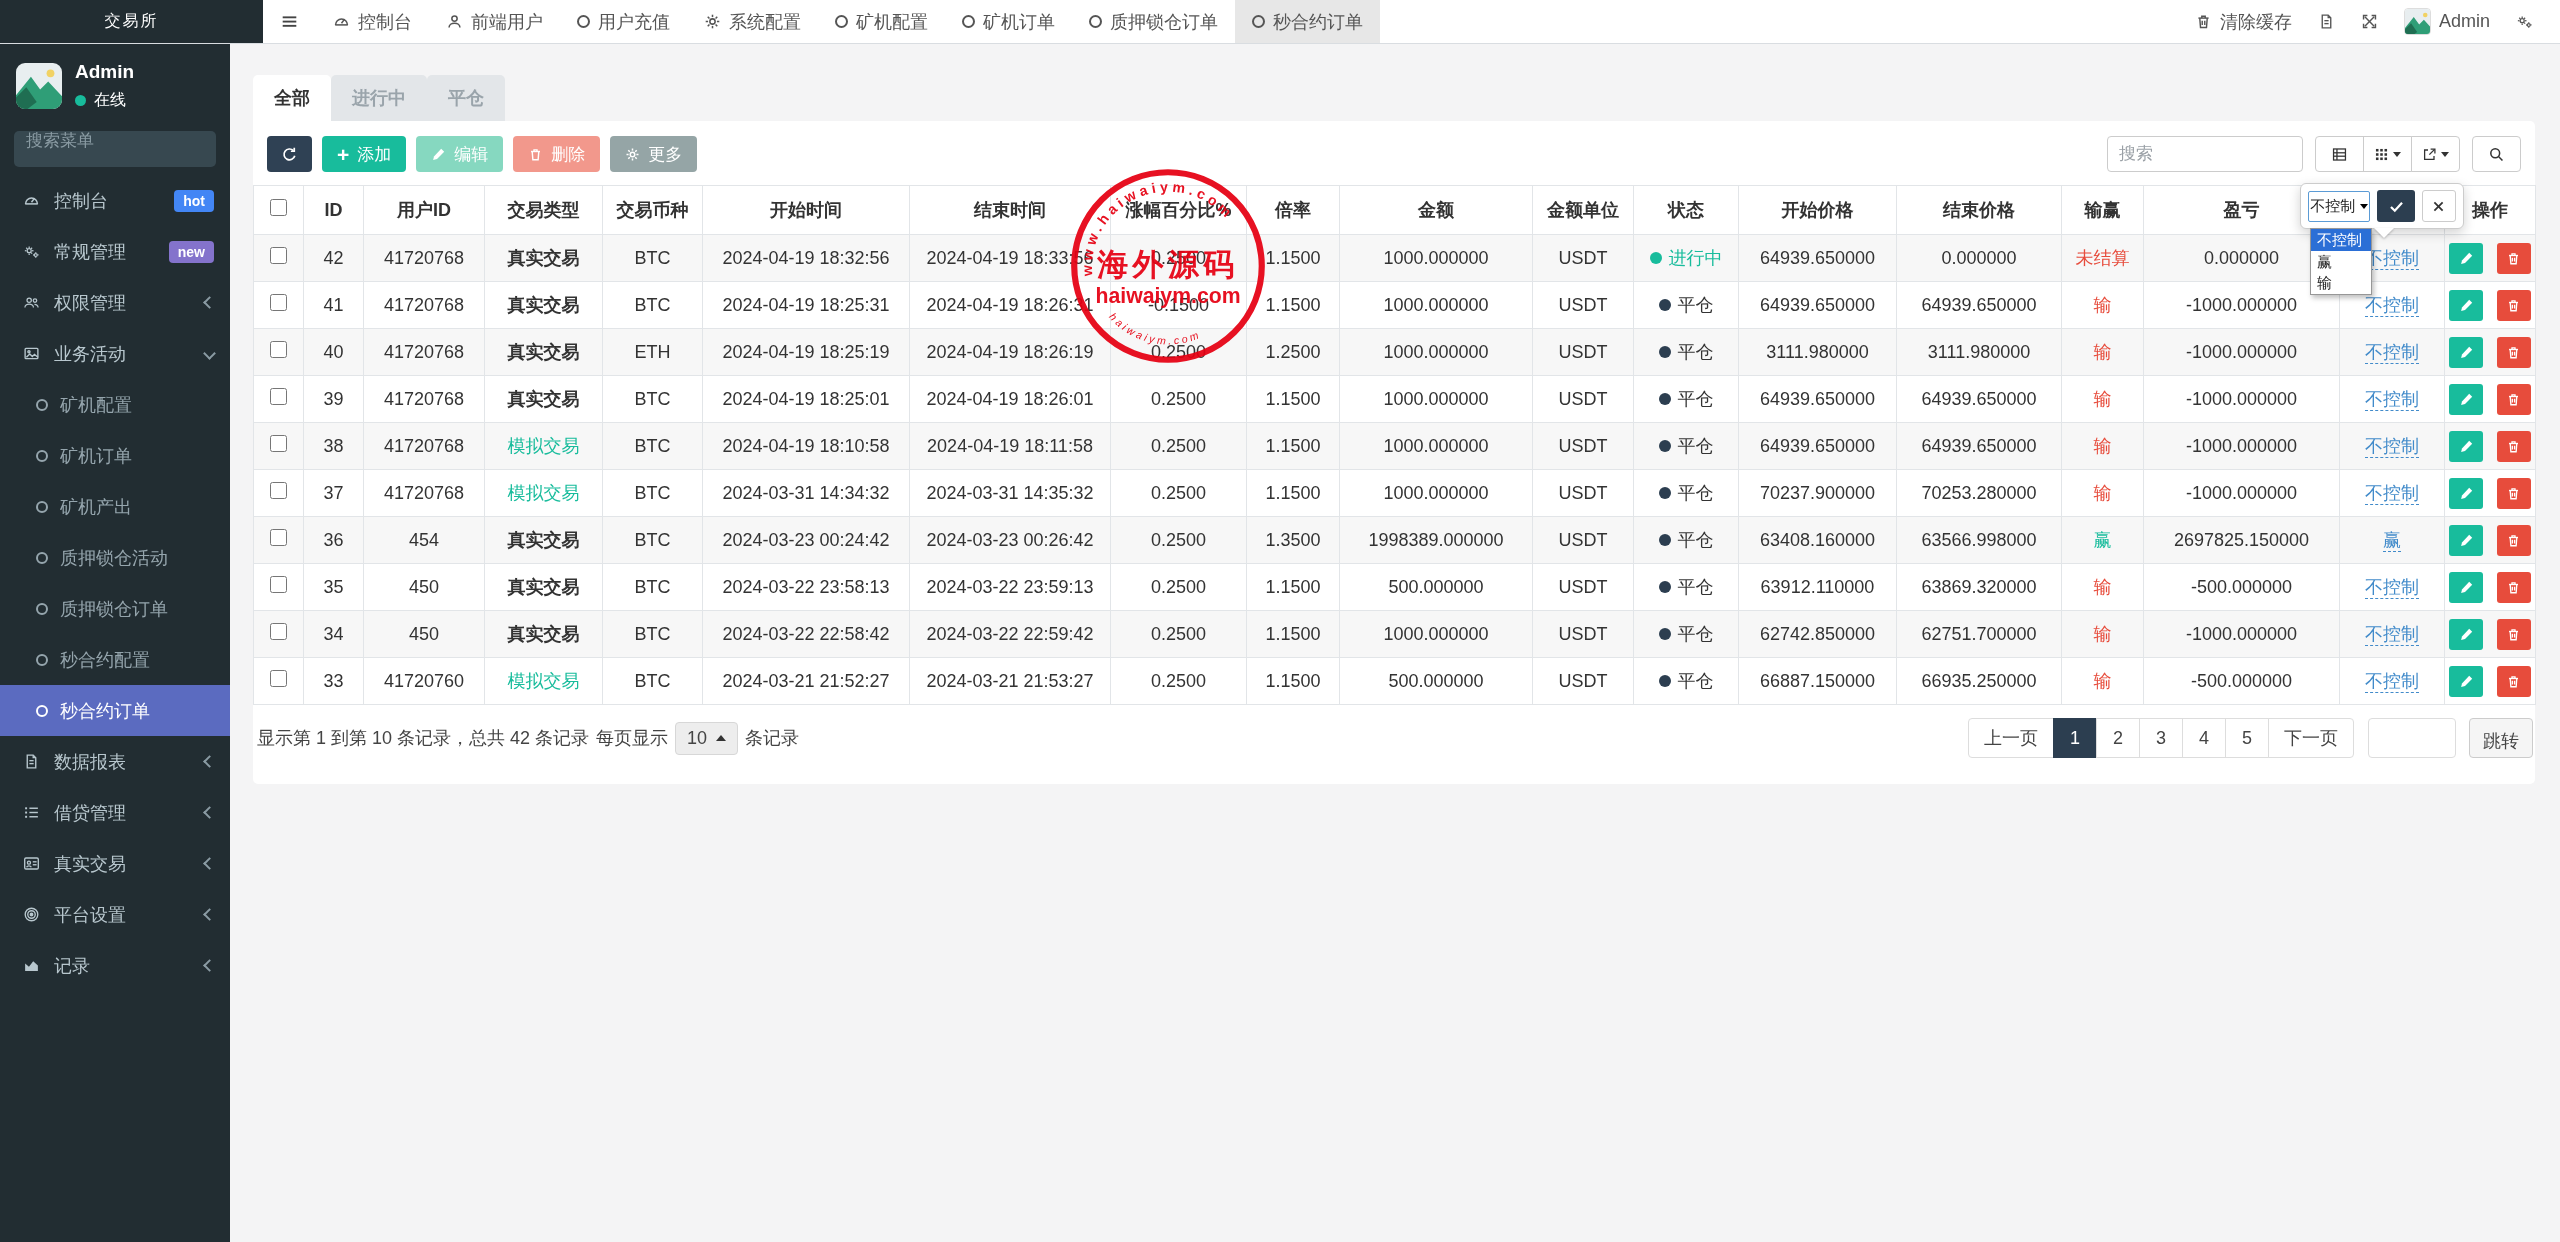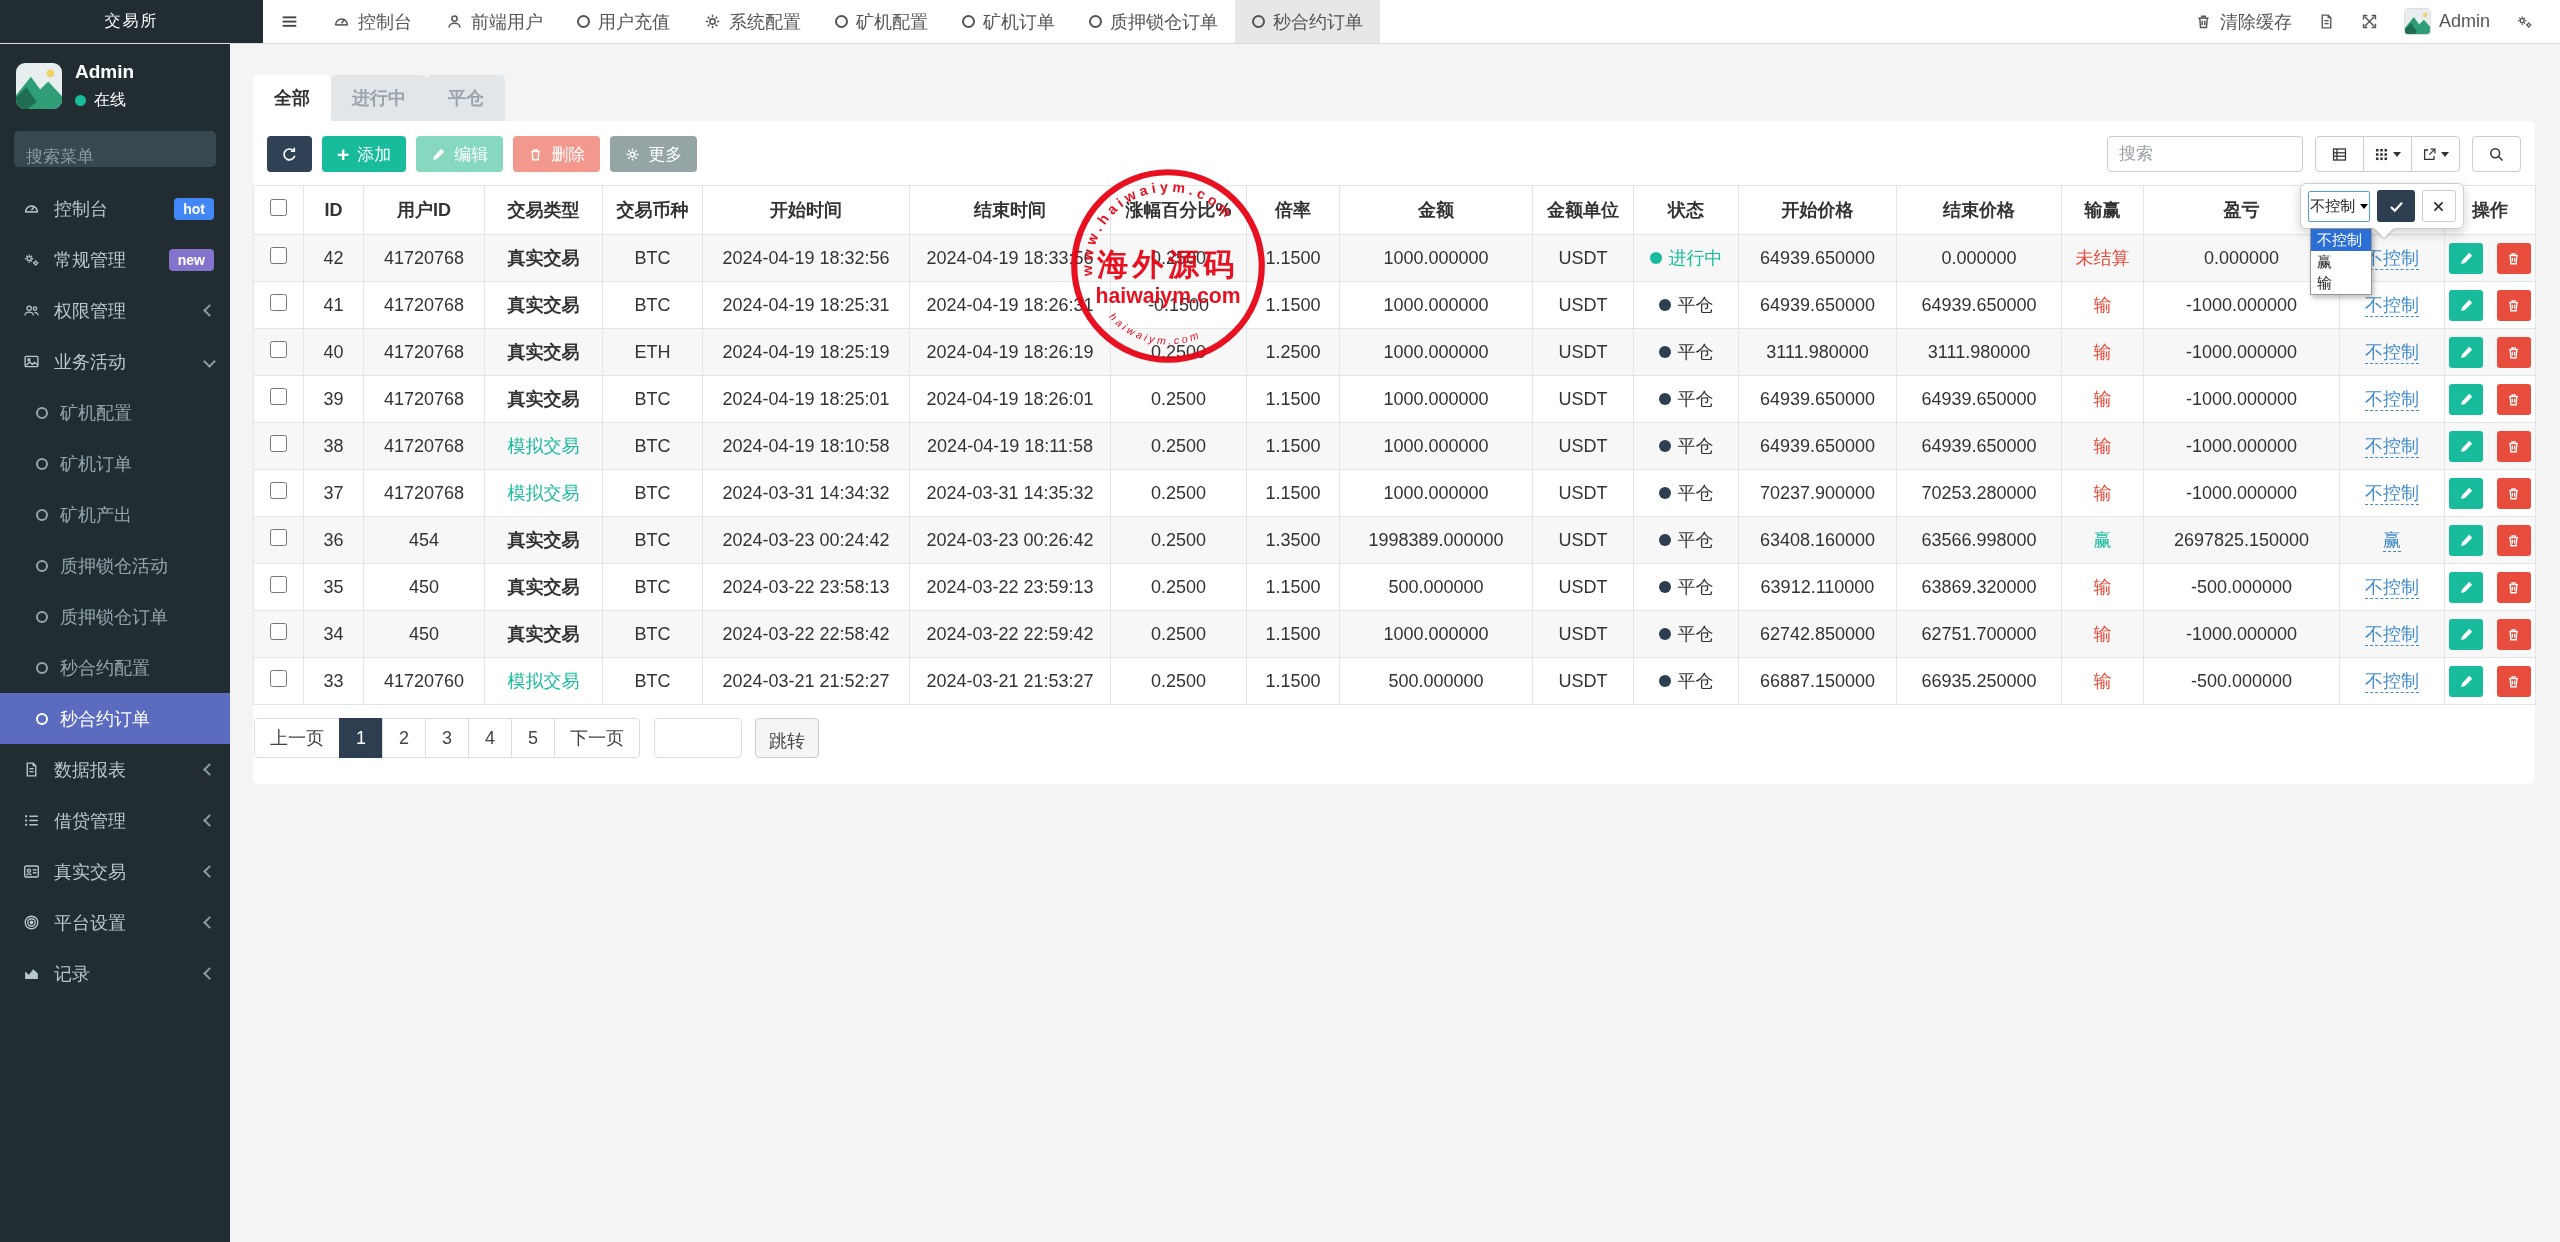--- a/index.html
+++ b/index.html
@@ -20,21 +20,21 @@
   .ring { width:13px; height:13px; border:2px solid currentColor; border-radius:50%; display:inline-block; flex:0 0 auto; }
   .avatar-sm { width:27px; height:27px; border-radius:4px; overflow:hidden; border:1px solid #ddd; }
 
   
   .sidebar { position:absolute; left:0; top:44px; width:230px; height:1198px; background:#222d32; color:#b8c7ce; }
   .user-panel { display:flex; gap:13px; padding:17px 14px 10px 16px; align-items:center; }
   .avatar-lg { width:46px; height:46px; border-radius:9px; overflow:hidden; flex:0 0 auto; }
   .uname { color:#fff; font-size:19px; font-weight:bold; margin-bottom:7px; }
   .ustatus { display:flex; align-items:center; gap:8px; color:#fff; font-size:16px; }
   .ustatus .dot { width:11px; height:11px; border-radius:50%; background:#18bc9c; }
-  .side-search { margin:10px 14px 16px; height:36px; background:#374850; border-radius:5px; display:flex; align-items:flex-end; padding:0 12px; }
+  .side-search { margin:10px 14px 8px; height:36px; background:#374850; border-radius:5px; display:flex; align-items:flex-start; padding:0 12px; }
   .side-search input { flex:1; background:transparent; border:none; outline:none; color:#cfd8dc; font-size:17px; font-family:inherit; }
   .side-search input::placeholder { color:#8a9ba3; }
   .side-search .i { color:#8a9ba3; }
   .menu { list-style:none; }
   .menu li { display:flex; align-items:center; height:51px; padding:0 16px 0 18px; font-size:18px; cursor:pointer; }
   .menu .mico { width:26px; display:flex; justify-content:center; margin-right:10px; color:#b8c7ce; flex:0 0 auto; }
   .menu .lbl { flex:1; }
   .badge { font-size:14px; font-weight:bold; color:#fff; border-radius:4px; padding:3px 9px; }
   .badge.blue { background:#4386f5; }
   .badge.purple { background:#8473cc; }
@@ -963,20 +963,29 @@
                   <line x1="11.5" y1="9" x2="11.5" y2="14"></line>
                 </svg>
               </button>
             </td>
           </tr>
 
       </tbody>
     </table>
 
     <div class="tfoot">
+      <div class="info">
+        <span>显示第 1 到第 10 条记录，总共 42 条记录</span>
+        <span>每页显示</span>
+        <span class="pp-box">
+          <span>10</span>
+          <i class="cup"></i>
+        </span>
+        <span>条记录</span>
+      </div>
       <div class="pager">
         <a class="pg first">上一页</a>
         <a class="pg active">1</a>
         <a class="pg">2</a>
         <a class="pg">3</a>
         <a class="pg">4</a>
         <a class="pg">5</a>
         <a class="pg last">下一页</a>
         <input class="jump-input" style="">
         <button class="jump-btn">跳转</button>

